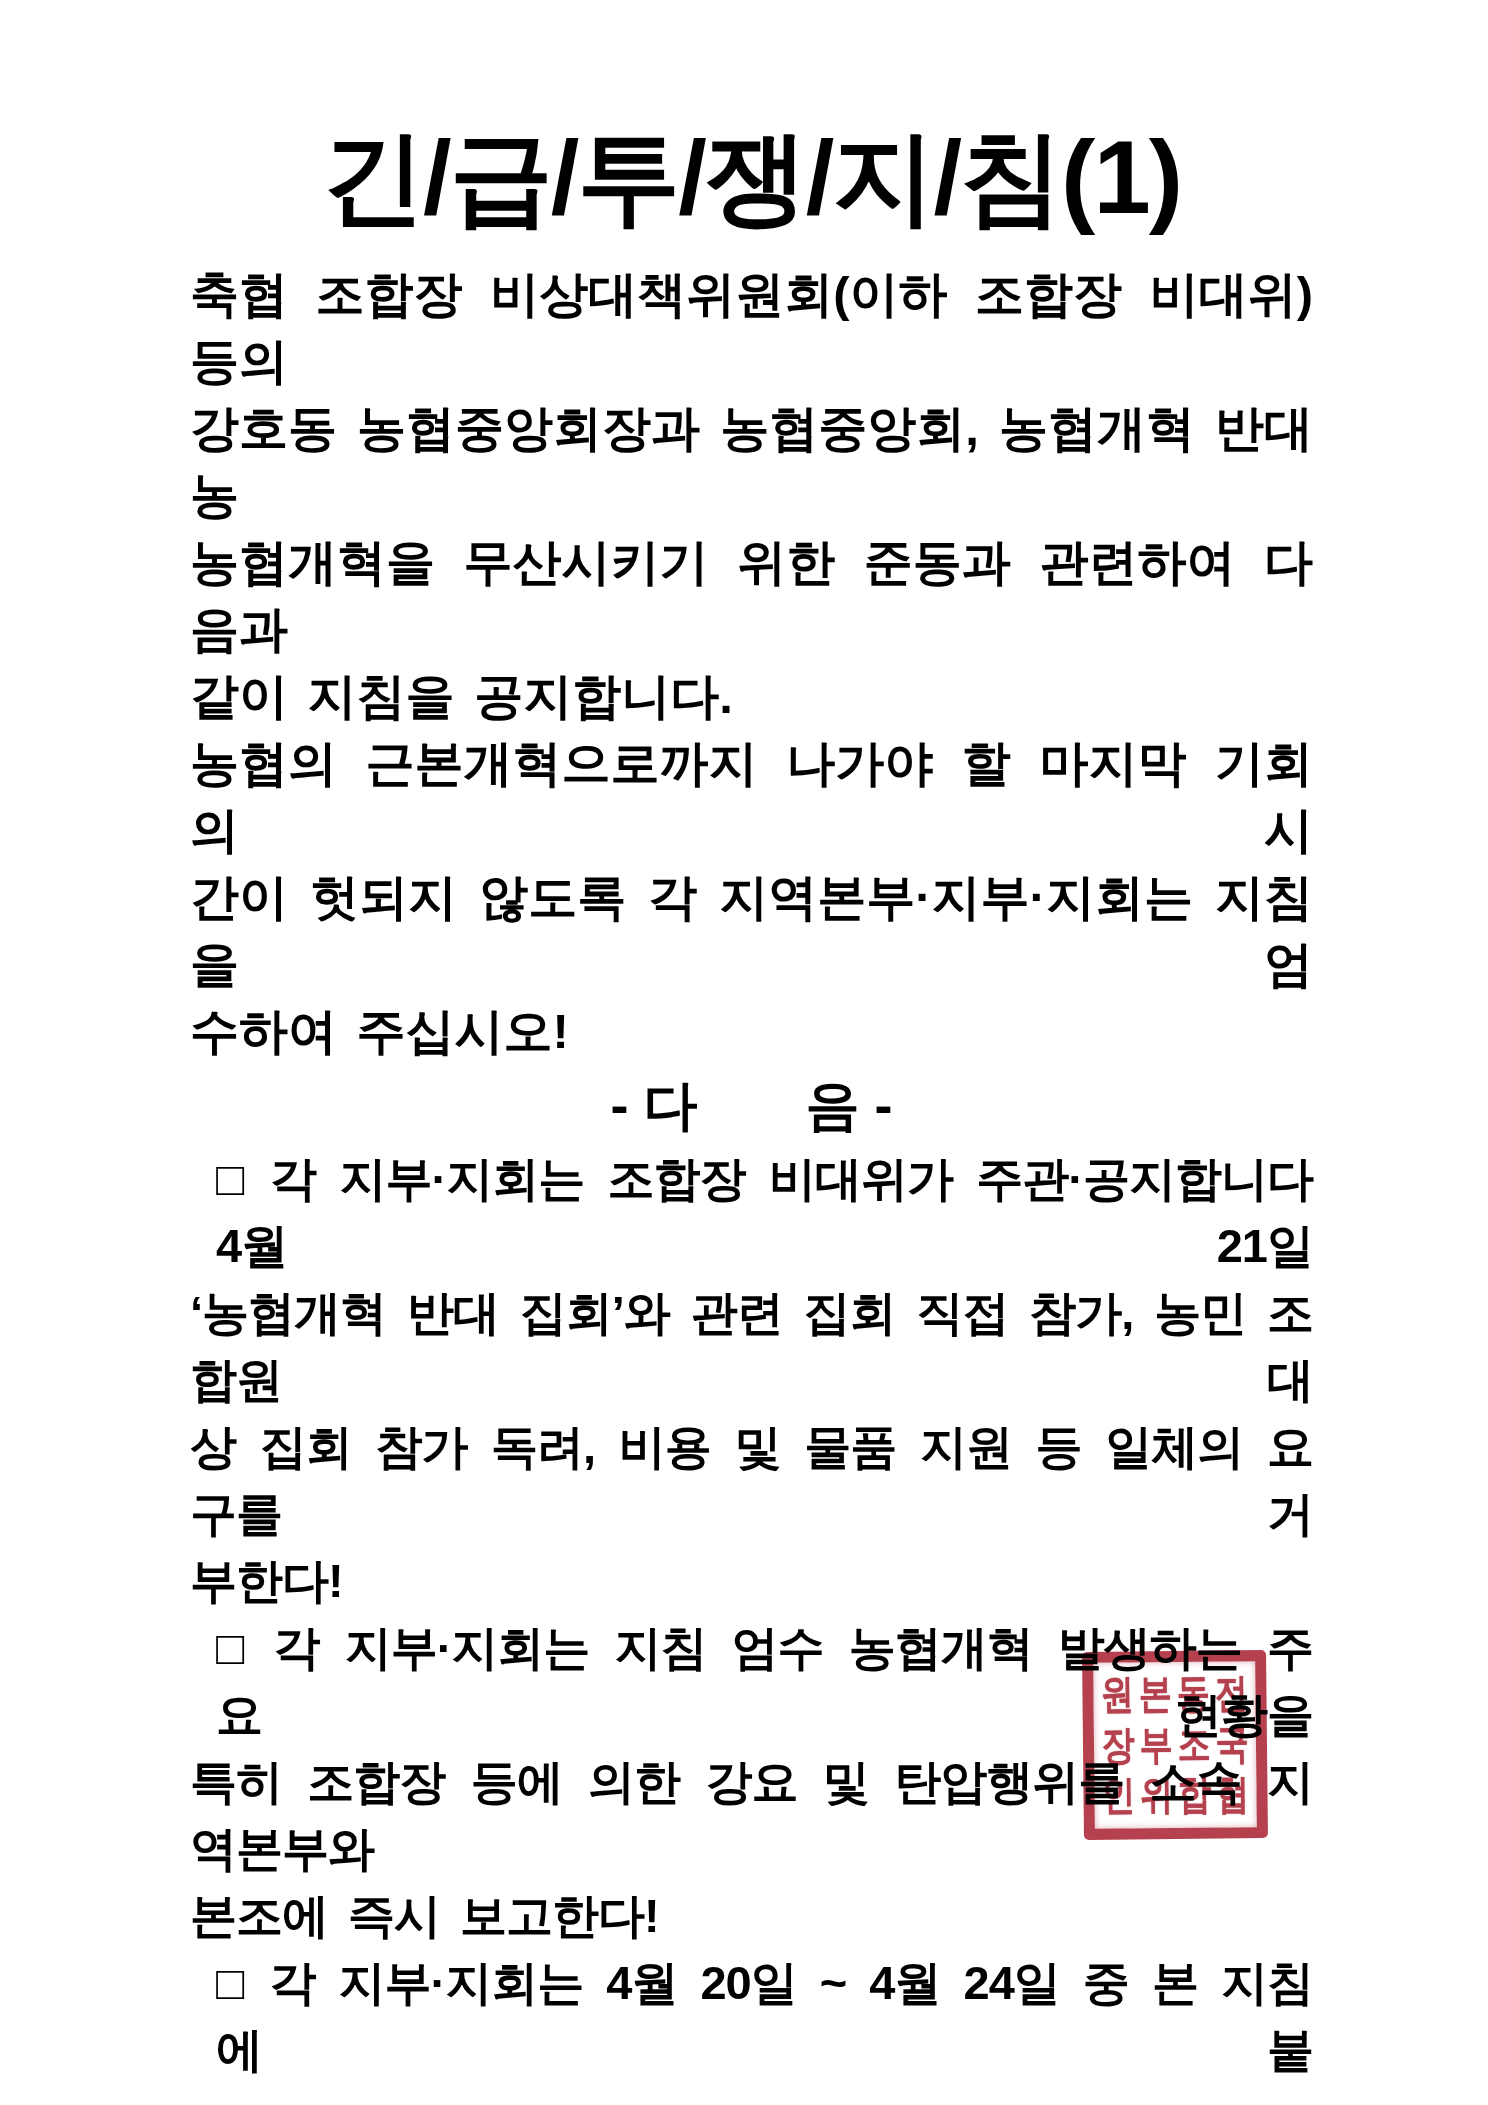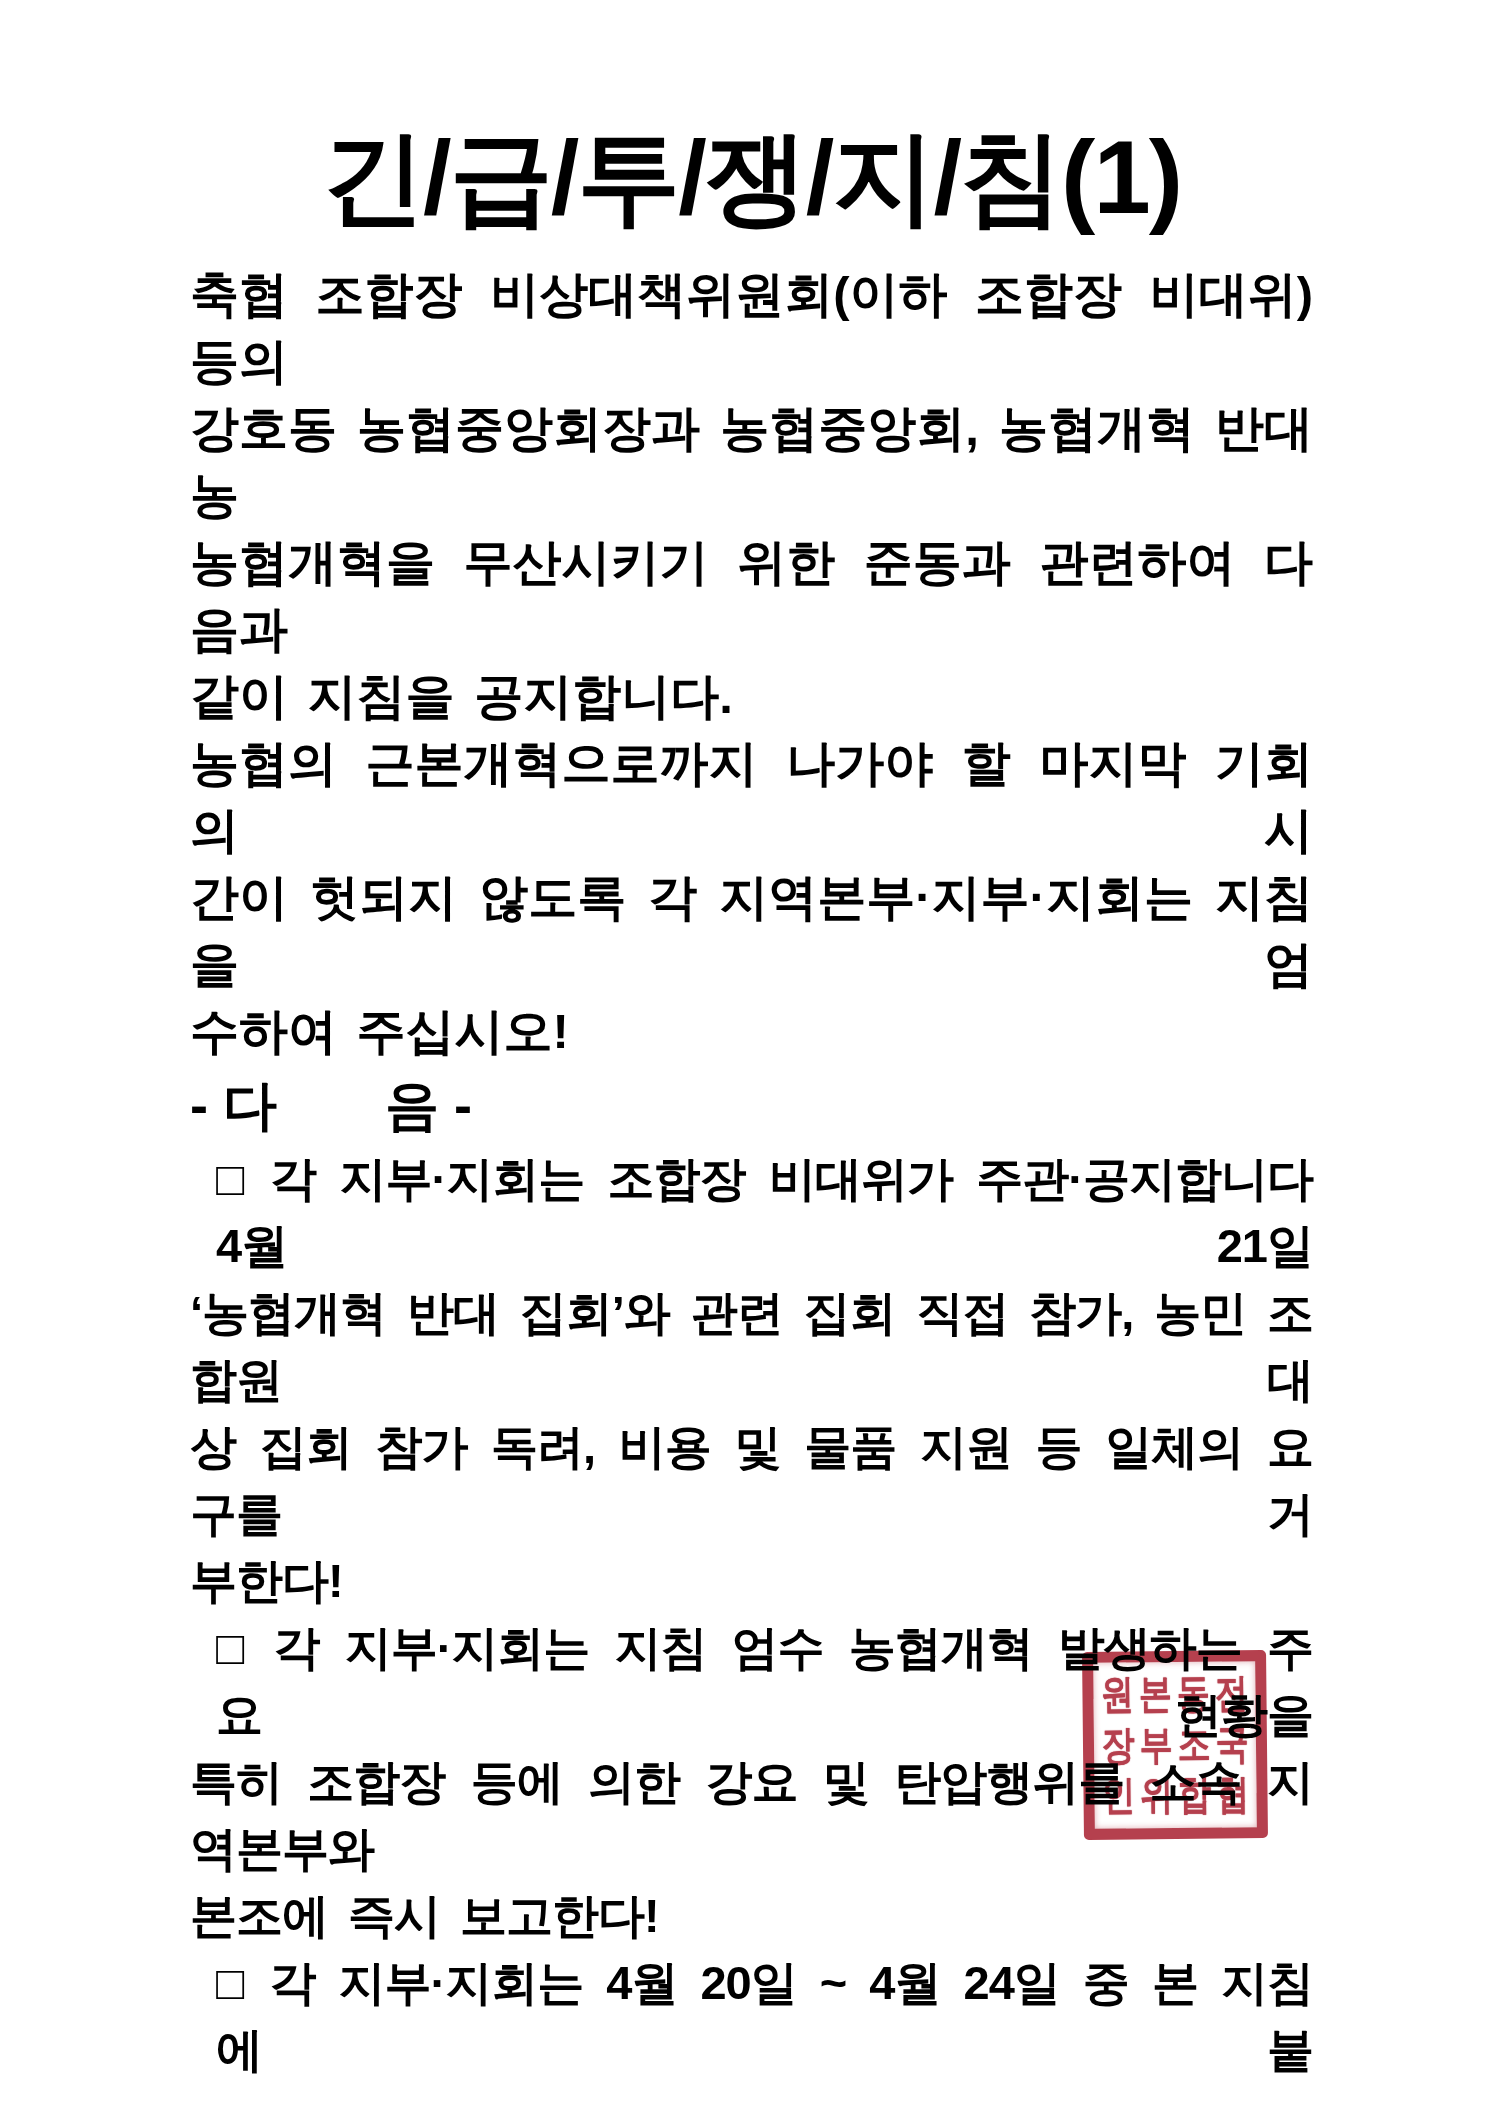--- a/index.html
+++ b/index.html
@@ -40,20 +40,21 @@
   }
   .bodyline.endline {
     text-align-last: left;
   }
   .para1 { margin-top: 26px; }
   .divider {
     font-size: 54px;
     font-weight: 600;
     line-height: 72px;
     margin: 4px 0;
+    text-align: center;
     white-space: pre;
   }
   .directive .bodyline {
     font-weight: 800;
     font-size: 47px;
     letter-spacing: -1px;
     word-spacing: 8px;
   }
   .directive .firstline { padding-left: 26px; }
   .seal {

